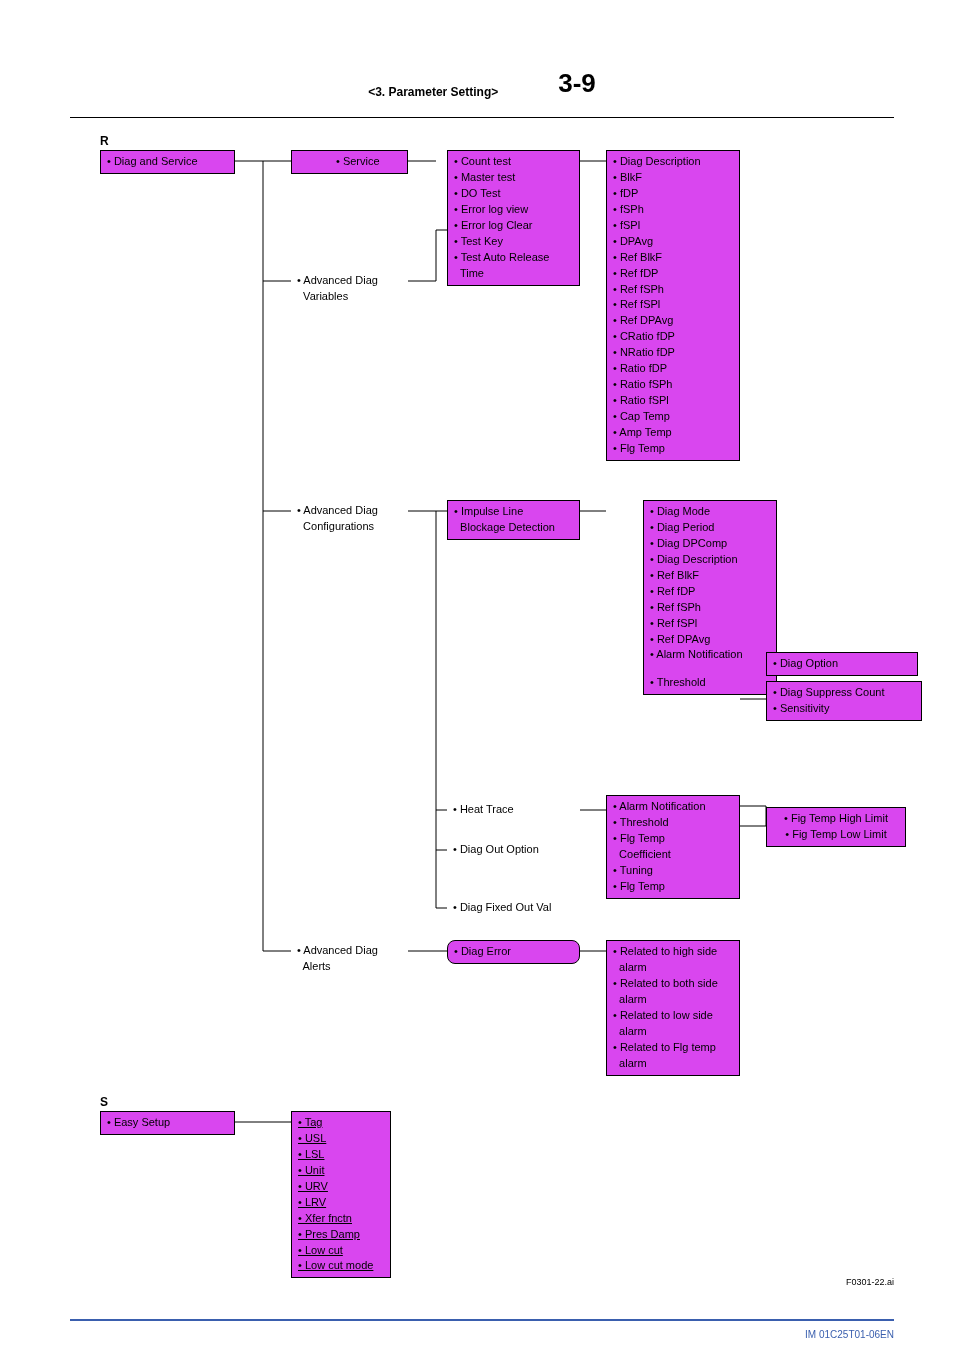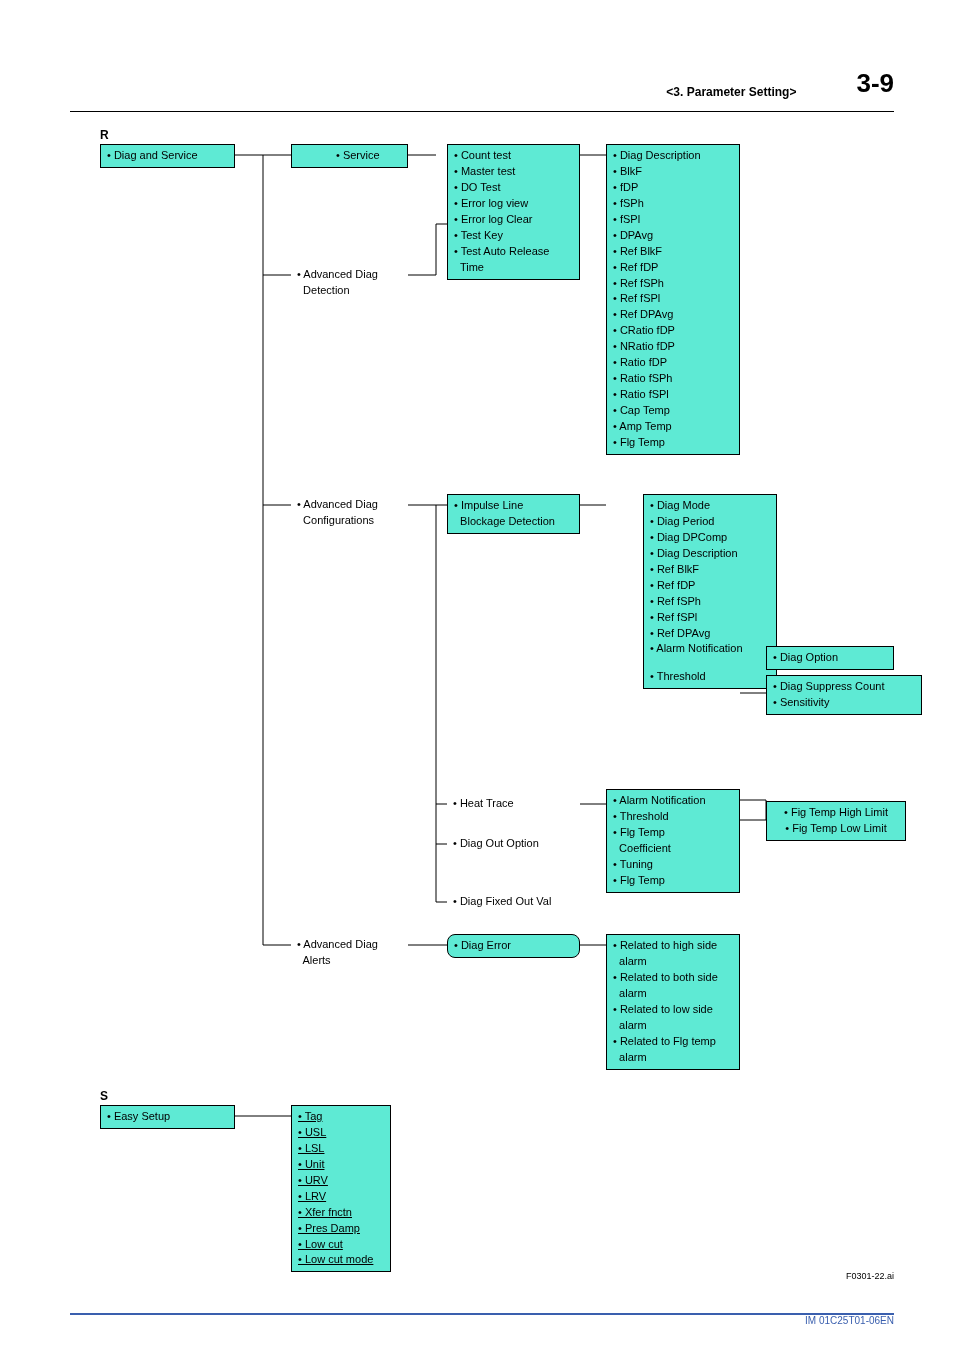--- a/index.html
+++ b/index.html
@@ -9,24 +9,24 @@
     background: #fff;
     color: #000;
     width: 954px;
   }
   .page {
     padding: 68px 60px 40px 70px;
     box-sizing: border-box;
   }
   .header {
     display: flex;
-    justify-content: flex-end;
+    justify-content: center;
     align-items: flex-end;
     border-bottom: 1px solid #000;
-    padding-bottom: 12px;
+    padding-bottom: 18px;
     margin-bottom: 16px;
   }
   .header-section {
     font-size: 12px;
     font-weight: bold;
     margin-right: 60px;
   }
   .header-pagenum {
     font-size: 26px;
     font-weight: bold;
@@ -38,21 +38,21 @@
   }
   .diagram {
     position: relative;
     margin-left: 30px;
     font-size: 11px;
     line-height: 1.45;
   }
   .node {
     position: absolute;
     border: 1px solid #000;
-    background: #5eead4;
+    background: #d946ef;
     padding: 3px 6px 3px 6px;
     box-sizing: border-box;
   }
   .plain {
     position: absolute;
     padding: 3px 6px 3px 6px;
     box-sizing: border-box;
   }
   .bullet-line { white-space: pre; }
   svg.conn {
@@ -63,21 +63,21 @@
   .fig-ref {
     font-size: 9px;
     color: #000;
     text-align: right;
     margin-top: 0;
   }
   .footer {
     border-top: 2px solid #3a5fae;
     margin-top: 30px;
     text-align: right;
-    padding-top: 0;
+    padding-top: 8px;
     font-size: 10px;
     color: #3a5fae;
   }
 </style>
 </head>
 <body>
 
 <div class="page">
   <div class="header">
     <span class="header-section">&lt;3.	 Parameter Setting&gt;</span>
@@ -131,21 +131,21 @@
 
     <div class="node" style="left:0; top:0; width:135px;">
       <div class="bullet-line">• Diag and Service</div>
     </div>
 
     <div class="node" style="left:191px; top:0; width:117px;padding-left:44px;">
       <div class="bullet-line">• Service</div>
     </div>
     <div class="plain" style="left:191px; top:120px; width:117px;">
       <div class="bullet-line">• Advanced Diag</div>
-      <div class="bullet-line">  Detection</div>
+      <div class="bullet-line">  Variables</div>
     </div>
     <div class="plain" style="left:191px; top:350px; width:117px;">
       <div class="bullet-line">• Advanced Diag</div>
       <div class="bullet-line">  Configurations</div>
     </div>
     <div class="plain" style="left:191px; top:790px; width:117px;">
       <div class="bullet-line">• Advanced Diag</div>
       <div class="bullet-line">  Alerts</div>
     </div>
 
@@ -223,21 +223,21 @@
       <div class="bullet-line">• Related to high side</div>
       <div class="bullet-line">  alarm</div>
       <div class="bullet-line">• Related to both side</div>
       <div class="bullet-line">  alarm</div>
       <div class="bullet-line">• Related to low side</div>
       <div class="bullet-line">  alarm</div>
       <div class="bullet-line">• Related to Flg temp</div>
       <div class="bullet-line">  alarm</div>
     </div>
 
-    <div class="node" style="left:666px; top:502px; width:128px;">
+    <div class="node" style="left:666px; top:502px; width:152px;">
       <div class="bullet-line">• Diag Option</div>
     </div>
     <div class="node" style="left:666px; top:531px; width:156px;">
       <div class="bullet-line">• Diag Suppress Count</div>
       <div class="bullet-line">• Sensitivity</div>
     </div>
     <div class="node" style="left:666px; top:657px; width:140px;text-align:center;">
       <div class="bullet-line">• Fig Temp High Limit</div>
       <div class="bullet-line">• Fig Temp Low Limit</div>
     </div>

